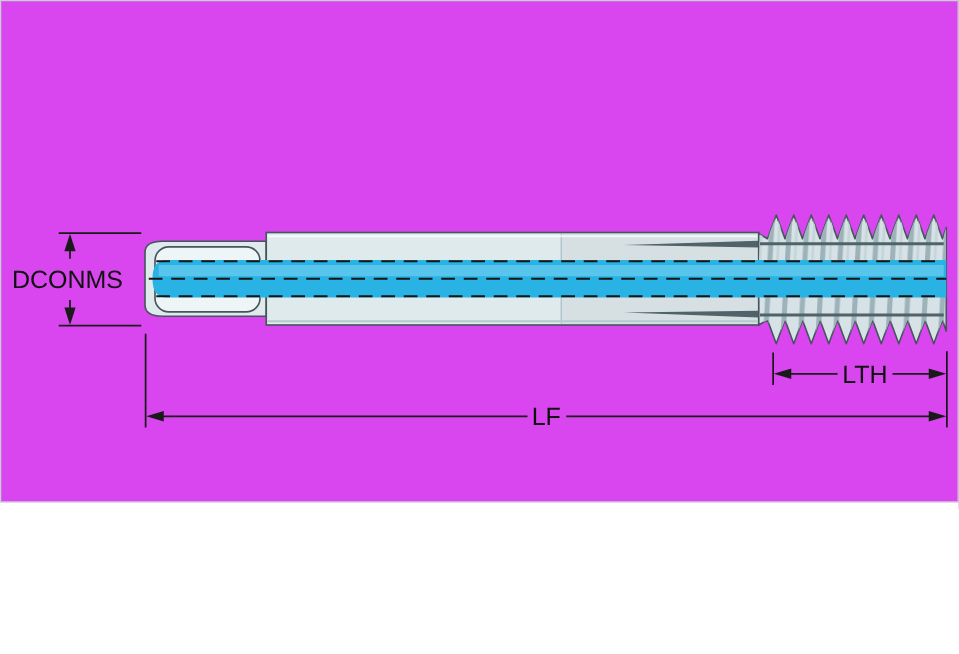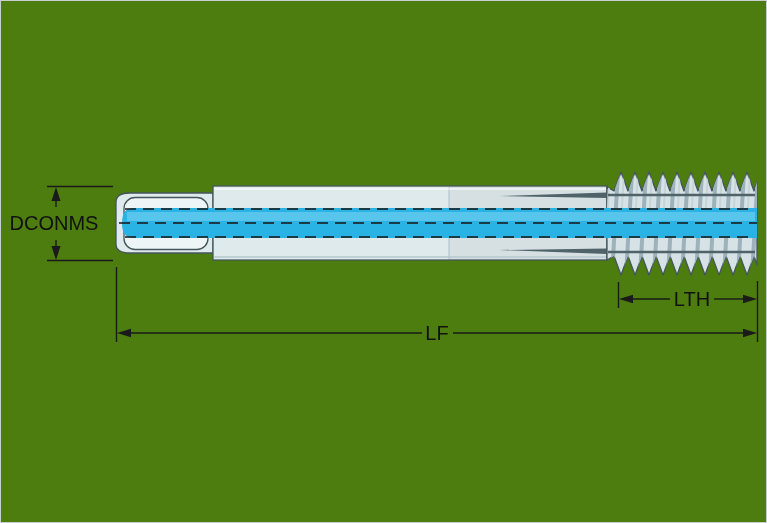--- a/index.html
+++ b/index.html
@@ -4,22 +4,22 @@
 <style>
   html, body {
     margin: 0;
     padding: 0;
     background: #ffffff;
     font-family: "Liberation Sans", sans-serif;
   }
   .canvas {
     position: relative;
     width: 767px;
-    height: 523px;
-    background: #4d7c0f;
+    height: 402px;
+    background: #d946ef;
     border: 1px solid #c9ced1;
     box-sizing: border-box;
     overflow: hidden;
   }
   svg { display: block; }
   .outline      { stroke: #44555c; stroke-width: 1.3; }
   .thin-line    { stroke: #a9bfc6; stroke-width: 1; }
   .flute        { fill: #4f6369; }
   .dash-line    { stroke: #161616; stroke-width: 1.5; fill: none; stroke-dasharray: 11 7; }
   .dim          { stroke: #1a1a1a; stroke-width: 1.4; fill: none; }

